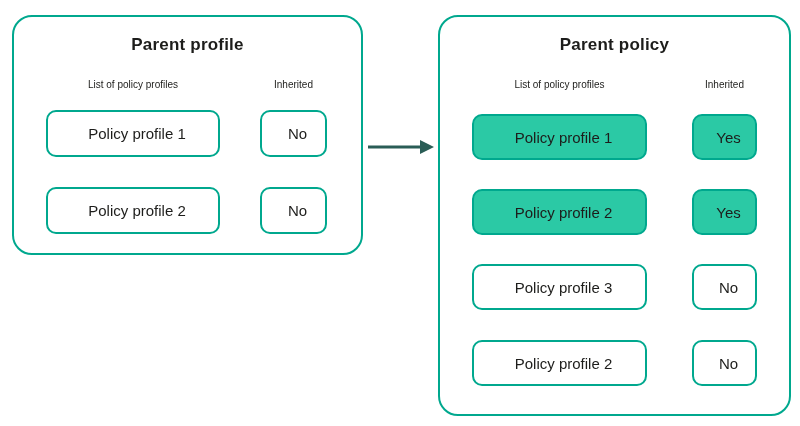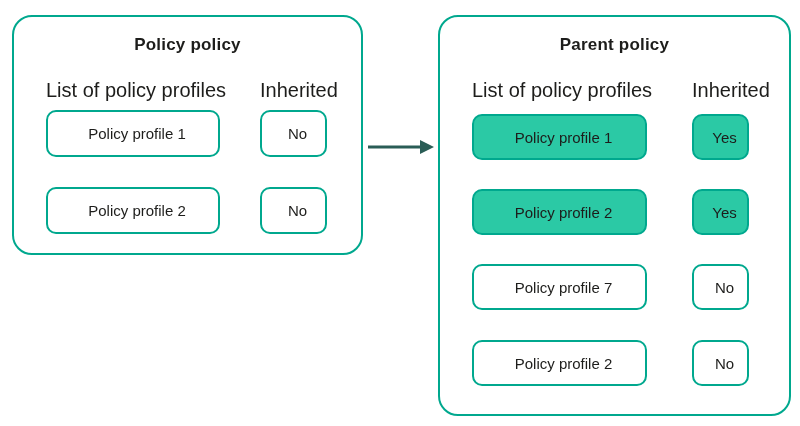--- a/index.html
+++ b/index.html
@@ -30,21 +30,21 @@
     left: 0; right: 0;
     top: 18px;
     text-align: center;
     font-size: 17px;
     font-weight: 700;
     letter-spacing: 0.2px;
   }
   .col-header {
     position: absolute;
     top: 62px;
-    font-size: 20px;
+    font-size: 10px;
     text-align: center;
     white-space: nowrap;
   }
   .parent .col-header.profiles { left: 32px;  width: 174px; }
   .parent .col-header.inherited{ left: 246px; width: 67px; }
   .child  .col-header.profiles { left: 32px;  width: 175px; }
   .child  .col-header.inherited{ left: 252px; width: 65px; }
   .row {
     position: absolute;
     left: 0;
@@ -69,35 +69,35 @@
     display: flex;
     align-items: center;
     justify-content: center;
     font-size: 15px;
     white-space: nowrap;
     padding-left: 8px;
   }
   .parent .profile-box  { left: 32px;  width: 174px; }
   .parent .inherit-badge{ left: 246px; width: 67px; }
   .child  .profile-box  { left: 32px;  width: 175px; }
-  .child  .inherit-badge{ left: 252px; width: 57px; }
+  .child  .inherit-badge{ left: 252px; width: 65px; }
   .highlighted { background: #2bc9a5; }
   .arrow-svg {
     position: absolute;
     left: 364px;
     top: 137px;
   }
 </style>
 </head>
 <body>
 
 <div class="diagram">
 
   <div class="policy-box parent">
-    <div class="box-title">Policy policy</div>
+    <div class="box-title">Parent profile</div>
     <div class="col-header profiles">List of policy profiles</div>
     <div class="col-header inherited">Inherited</div>
 
     <div class="row row1">
       <div class="profile-box">Policy profile 1</div>
       <div class="inherit-badge">No</div>
     </div>
     <div class="row row2">
       <div class="profile-box">Policy profile 2</div>
       <div class="inherit-badge">No</div>
@@ -116,21 +116,21 @@
 
     <div class="row row1">
       <div class="profile-box highlighted">Policy profile 1</div>
       <div class="inherit-badge highlighted">Yes</div>
     </div>
     <div class="row row2">
       <div class="profile-box highlighted">Policy profile 2</div>
       <div class="inherit-badge highlighted">Yes</div>
     </div>
     <div class="row row3">
-      <div class="profile-box">Policy profile 7</div>
+      <div class="profile-box">Policy profile 3</div>
       <div class="inherit-badge">No</div>
     </div>
     <div class="row row4">
       <div class="profile-box">Policy profile 2</div>
       <div class="inherit-badge">No</div>
     </div>
   </div>
 
 </div>
 

